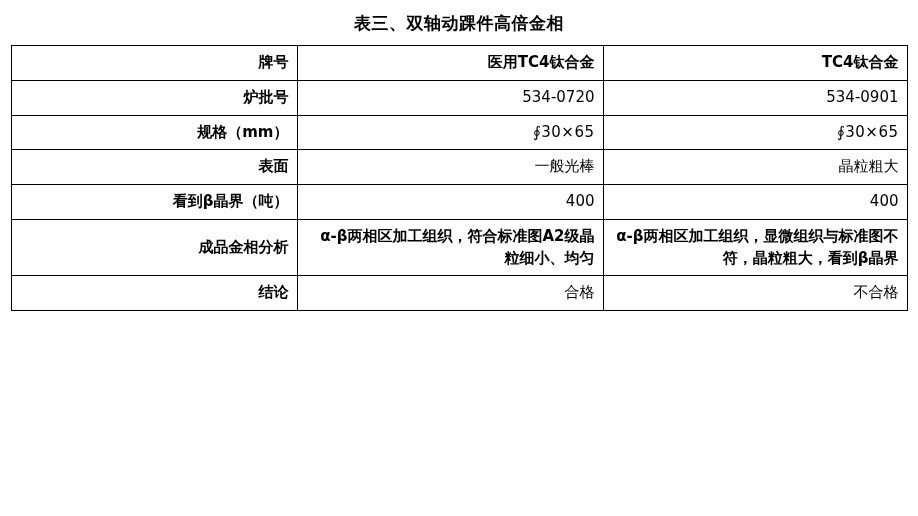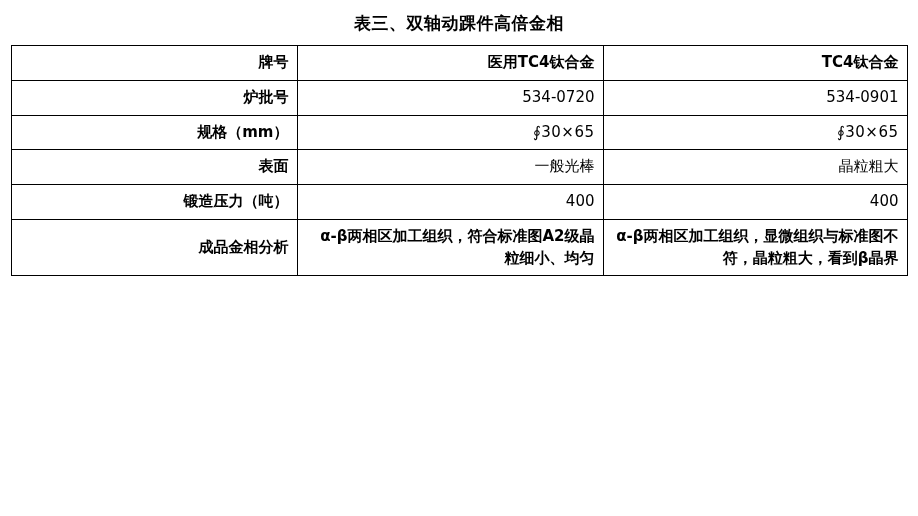--- a/index.html
+++ b/index.html
@@ -96,25 +96,30 @@
         <td class="label">规格（mm）</td>
         <td class="sp">∮30×65</td>
         <td class="sp">∮30×65</td>
       </tr>
       <tr>
         <td class="label">表面</td>
         <td>一般光棒</td>
         <td>晶粒粗大</td>
       </tr>
       <tr>
-        <td class="label">锻造压力（吨）</td>
+        <td class="label">看到β晶界（吨）</td>
         <td>400</td>
         <td>400</td>
       </tr>
       <tr>
         <td class="label analysis-label tall">成品金相分析</td>
         <td class="analysis tall">α-β两相区加工组织，符合标准图A2级晶粒细小、均匀</td>
         <td class="analysis tall">α-β两相区加工组织，显微组织与标准图不符，晶粒粗大，看到β晶界</td>
       </tr>
+      <tr>
+        <td class="label">结论</td>
+        <td>合格</td>
+        <td>不合格</td>
+      </tr>
     </tbody>
   </table>
 
 </div>
 
 </body></html>

